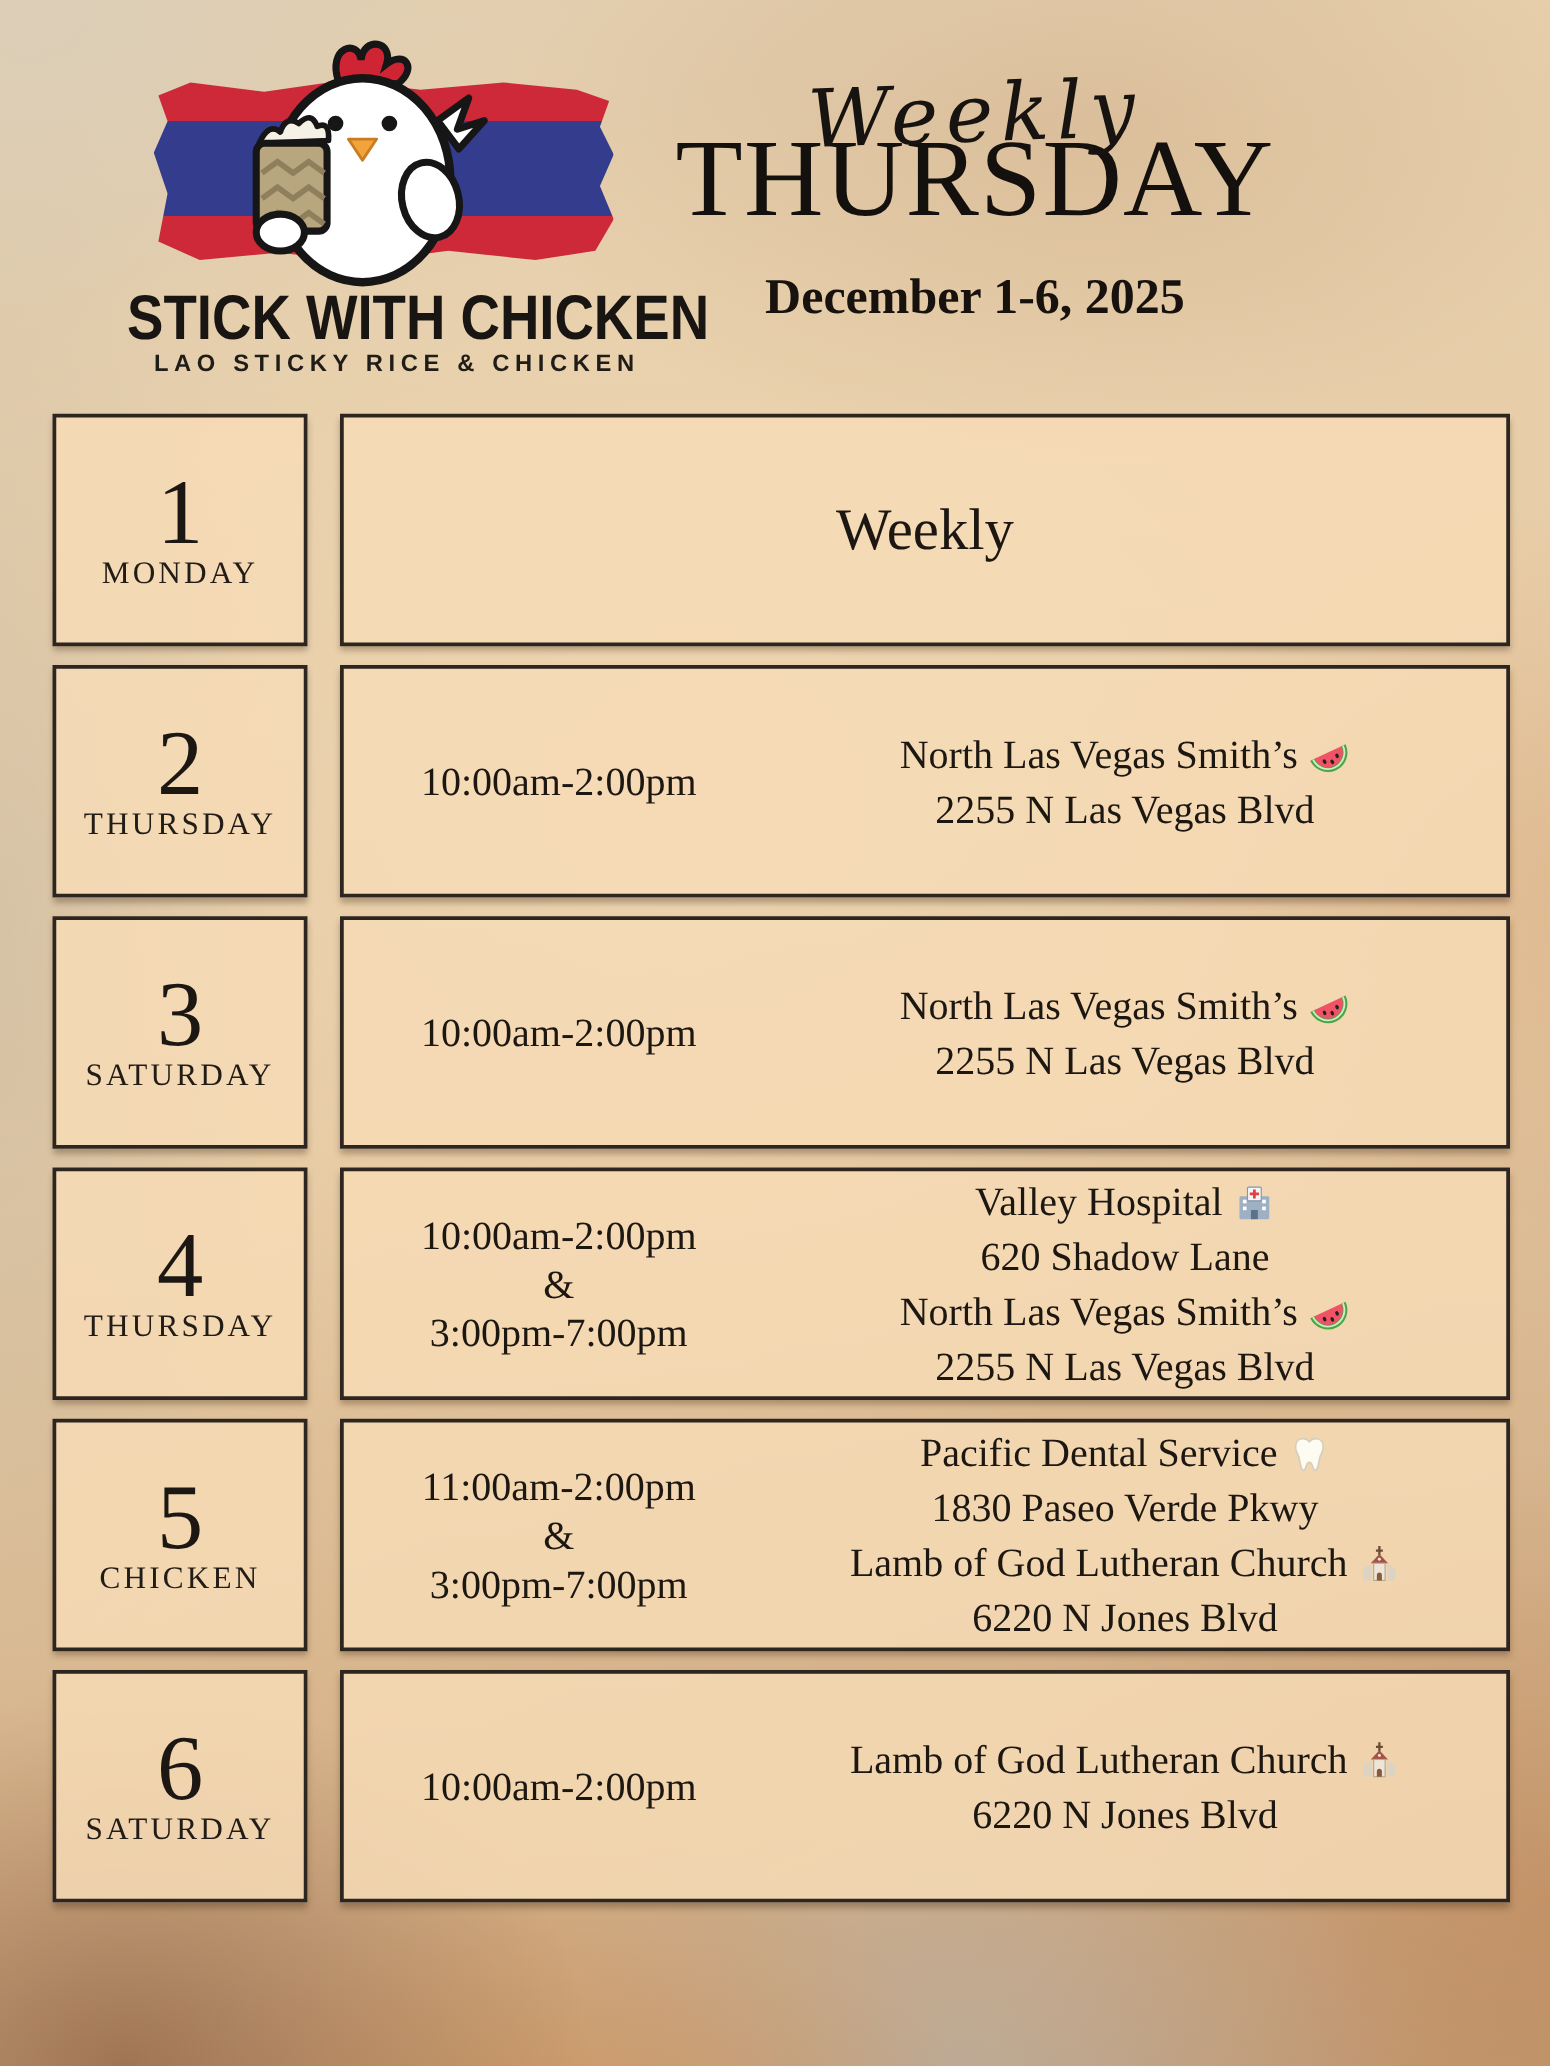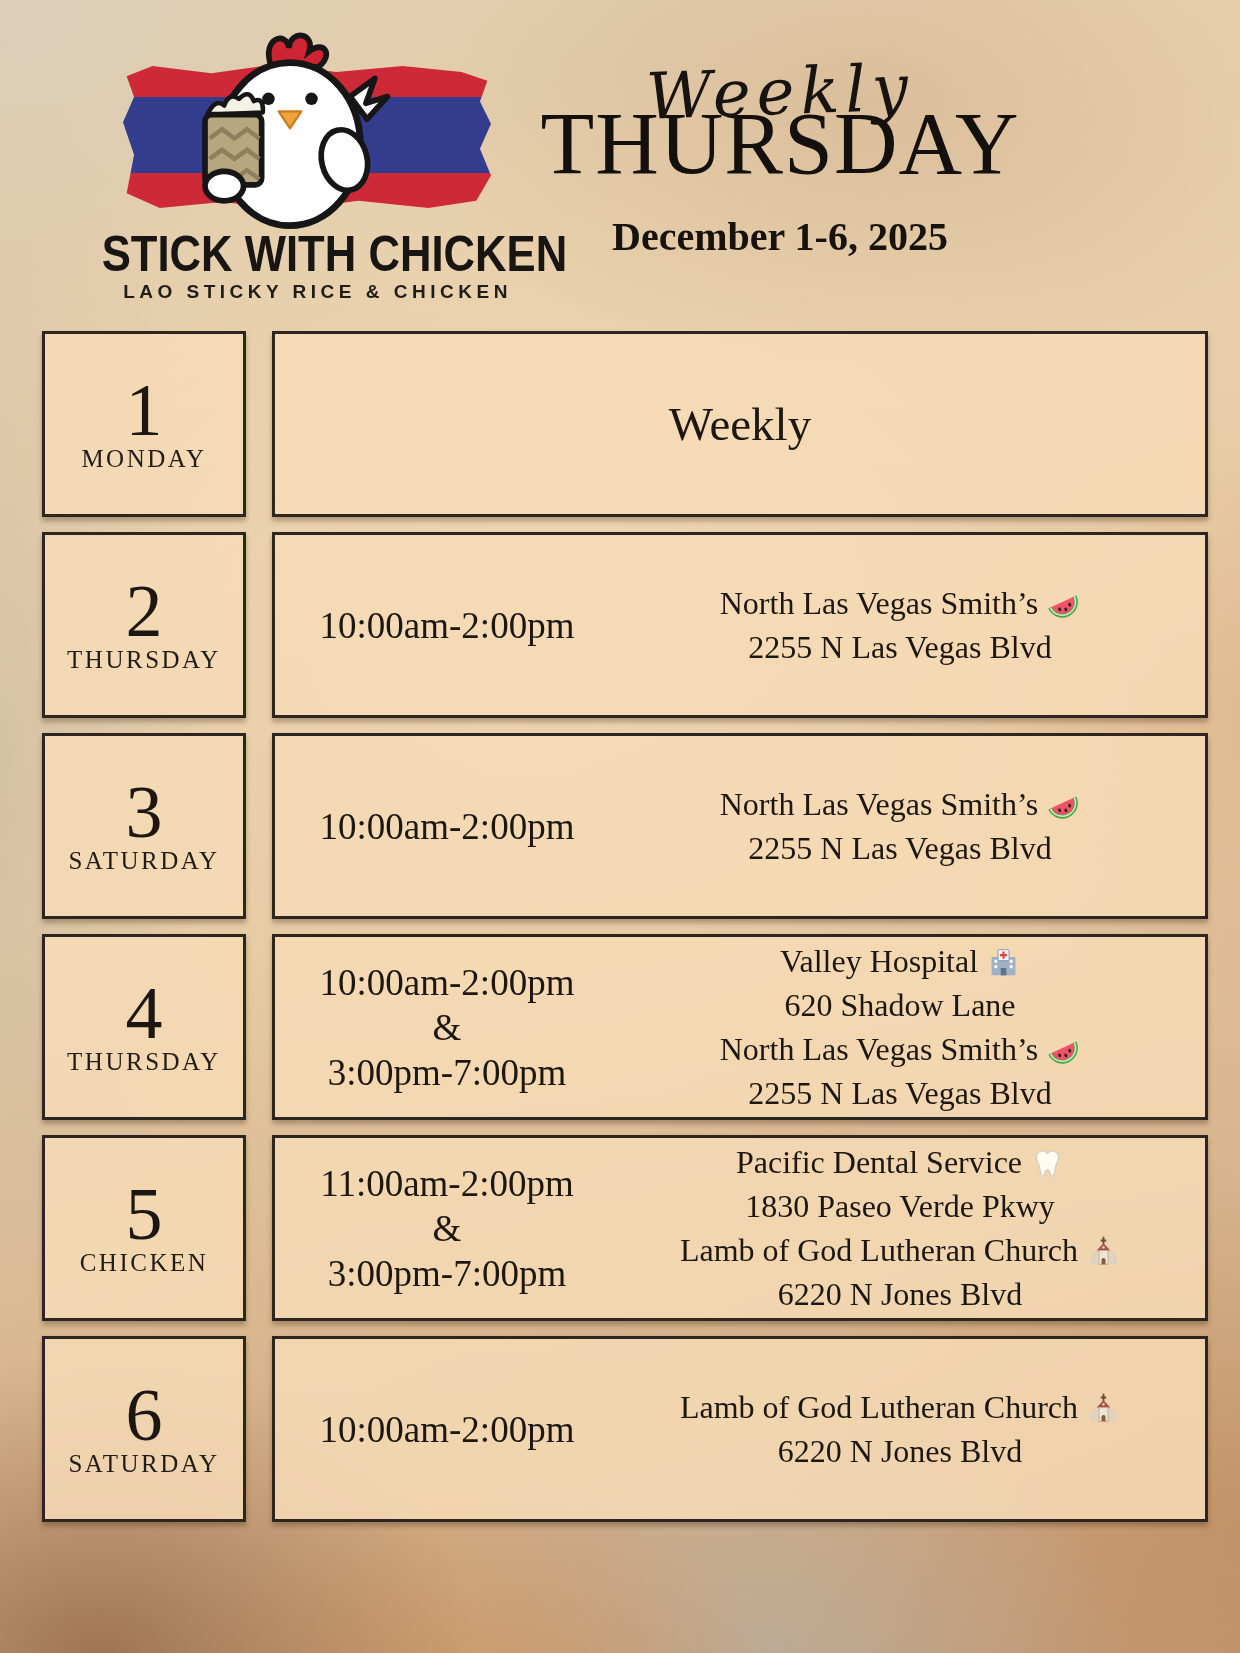--- a/index.html
+++ b/index.html
@@ -77,21 +77,21 @@
     align-items:center;justify-content:center;
   }
   .day-num{font-size:74px;line-height:.95;color:#1c1713;}
   .day-name{font-size:25px;letter-spacing:2.5px;color:#221c17;}
   .detail-box{flex:1;display:flex;align-items:center;}
   .closed{width:100%;text-align:center;font-size:47px;color:#1d1713;}
   .times{
     flex:0 0 330px;display:flex;flex-direction:column;align-items:center;
     justify-content:center;gap:2px;padding-left:14px;box-sizing:border-box;
   }
-  .time-line{font-size:37px;color:#1d1712;white-space:nowrap;}
+  .time-line{font-size:32px;color:#1d1712;white-space:nowrap;}
   .locs{flex:1;display:flex;flex-direction:column;align-items:center;justify-content:center;padding-right:10px;}
   .loc-line{font-size:32px;line-height:1.38;color:#1d1712;text-align:left;white-space:nowrap;}
   .emoji{display:inline-block;width:33px;height:33px;vertical-align:-7px;margin-left:9px;}
   .emoji svg{width:100%;height:100%;}
 </style>
 </head>
 <body style="--flag-red: #ce2939; --flag-blue: #333c8d;">
 
 <div class="bg"></div>
 <div class="bg-wash"></div>

